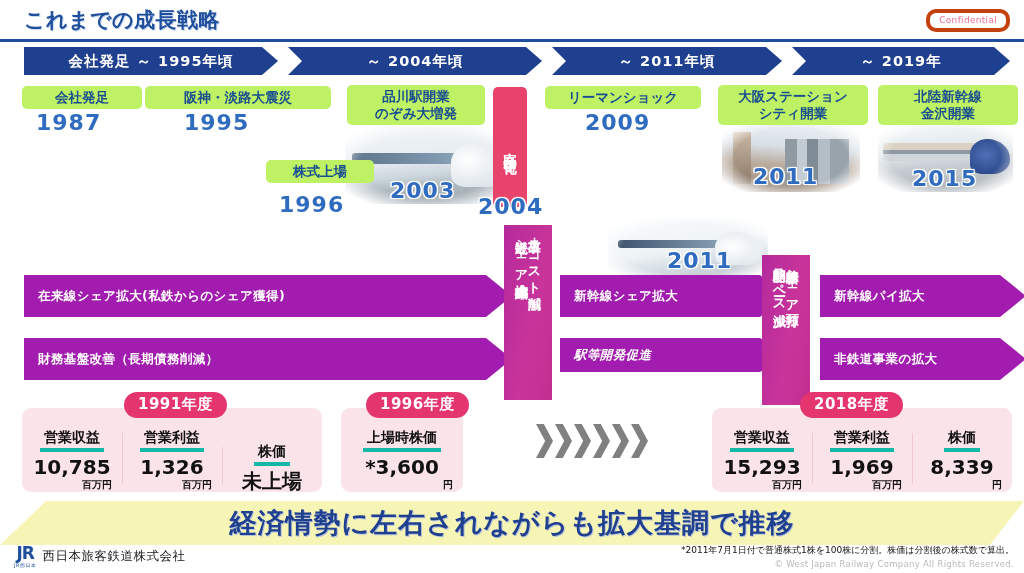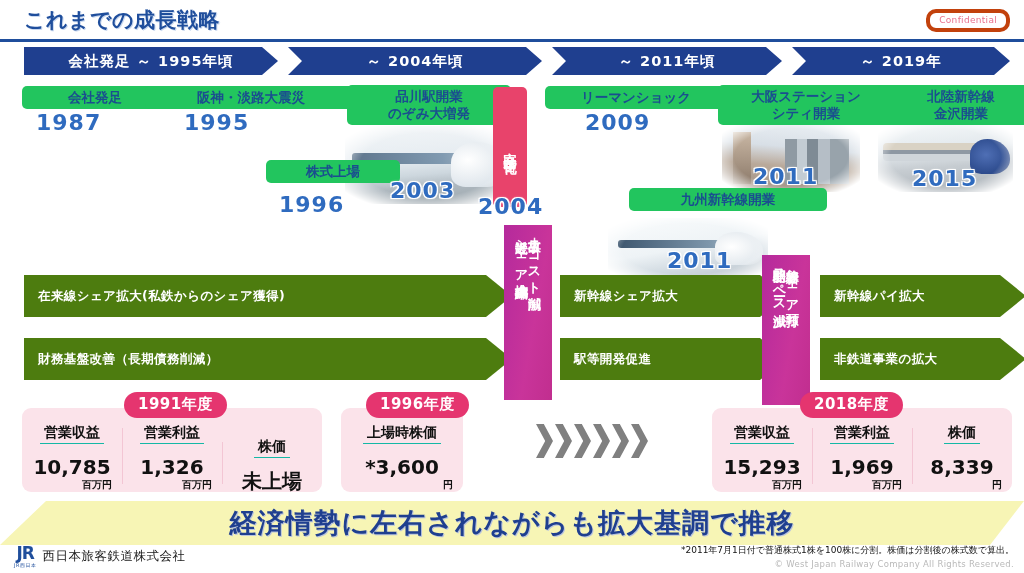--- a/index.html
+++ b/index.html
@@ -37,23 +37,23 @@
   }
   .tl-seg.arrowed{
     clip-path:polygon(0 0, calc(100% - 16px) 0, 100% 50%, calc(100% - 16px) 100%, 0 100%);
   }
   .tl-seg.arrowed.notched{
     clip-path:polygon(0 0, calc(100% - 16px) 0, 100% 50%, calc(100% - 16px) 100%, 0 100%, 14px 50%);
   }
 
   
   .pill{
-    position:absolute;background:#22c55e;border-radius:5px;
+    position:absolute;background:#bef264;border-radius:5px;
     color:#1a4e8f;font-size:13.5px;font-weight:bold;
-    text-align:center;line-height:1.25;padding:3px 21px;
+    text-align:center;line-height:1.25;padding:3px 8px;
     white-space:nowrap;
   }
   .pill.red{background:#e8436b;color:#fff;}
   .pill.vert{
     writing-mode:vertical-rl;text-orientation:upright;
     padding:6px 3px;letter-spacing:2px;white-space:nowrap;
   }
   .yr{
     position:absolute;font-size:22px;font-weight:bold;color:#2f6bbf;
     text-shadow:
@@ -117,21 +117,21 @@
     border-radius:4px;
   }
   .ph-hokuriku::after{
     content:"";position:absolute;right:2%;top:24%;width:30%;height:50%;
     background:radial-gradient(ellipse at 40% 45%,#4f6fb5,#2c4a8c 70%,#1d3468);
     border-radius:46% 60% 44% 30%;
   }
 
   
   .sarr{
-    position:absolute;background:#4d7c0f;color:#fff;
+    position:absolute;background:#a21caf;color:#fff;
     font-size:12.5px;font-weight:bold;
     display:flex;align-items:center;
     padding-left:14px;letter-spacing:.4px;white-space:nowrap;
     clip-path:polygon(0 0, calc(100% - 26px) 0, 100% 50%, calc(100% - 26px) 100%, 0 100%);
   }
 
   
   .mg{
     position:absolute;background:#c32d9b;
     background:linear-gradient(100deg,#b52a9c,#c9349a 60%,#c12e8f);
@@ -152,22 +152,22 @@
     position:absolute;background:#e5356f;color:#fff;
     border-radius:13px;font-size:15px;font-weight:bold;
     padding:3px 14px 4px;white-space:nowrap;letter-spacing:.5px;
     z-index:3;
   }
   .kcols{display:flex;height:100%;align-items:flex-end;padding-bottom:6px;}
   .kcol{flex:1;text-align:center;position:relative;}
   .kcol + .kcol::before{
     content:"";position:absolute;left:0;top:6px;bottom:8px;width:1px;background:#f3c6d4;
   }
-  .khead{font-size:14px;font-weight:bold;color:#111;border-bottom:1px solid #14b8a6;
-    display:inline-block;padding:0 4px 1px;margin-bottom:13px;}
+  .khead{font-size:14px;font-weight:bold;color:#111;border-bottom:4px solid #14b8a6;
+    display:inline-block;padding:0 4px 1px;margin-bottom:5px;}
   .kval{font-size:20px;font-weight:bold;color:#111;line-height:1;}
   .kunit{font-size:10px;font-weight:bold;color:#111;text-align:right;padding-right:10px;margin-top:1px;}
 
   
   .chev-wrap{position:absolute;display:flex;gap:2px;}
   .chev{
     width:17px;height:34px;background:#808080;
     clip-path:polygon(0 0, 46% 0, 100% 50%, 46% 100%, 0 100%, 54% 50%);
   }
 
@@ -237,40 +237,39 @@
     <div>のぞみ大増発</div>
   </div>
   <div class="yr" style="left:390px;top:178px;">2003</div>
 
   <div class="pill red vert" style="left:493px;top:87px;width:28px;height:108px;display:flex;align-items:center;justify-content:center;">完全民営化</div>
   <div class="yr" style="left:478px;top:194px;">2004</div>
 
   <div class="pill" style="left:545px;top:86px;width:140px;">リーマンショック</div>
   <div class="yr" style="left:585px;top:110px;">2009</div>
 
-  <div class="pill" style="left:629px;top:188px;width:156px;">九州新幹線開業</div>
   <div class="yr" style="left:667px;top:248px;">2011</div>
 
   <div class="pill" style="left:718px;top:85px;width:134px;">
     <div>大阪ステーション</div>
     <div>シティ開業</div>
   </div>
   <div class="yr" style="left:753px;top:164px;">2011</div>
 
   <div class="pill" style="left:878px;top:85px;width:124px;">
     <div>北陸新幹線</div>
     <div>金沢開業</div>
   </div>
   <div class="yr" style="left:912px;top:166px;">2015</div>
 
   <div class="sarr" style="left:24px;top:275px;width:474px;height:42px;">在来線シェア拡大(私鉄からのシェア獲得)</div>
   <div class="sarr" style="left:24px;top:338px;width:474px;height:42px;">財務基盤改善（長期債務削減）</div>
 
   <div class="sarr" style="left:560px;top:275px;width:212px;height:42px;font-family:Liberation Mono, monospace;">新幹線シェア拡大</div>
-  <div class="sarr" style="left:560px;top:338px;width:212px;height:42px;">駅等開発促進</div>
+  <div class="sarr" style="left:560px;top:338px;width:212px;height:34px;font-style:italic;">駅等開発促進</div>
 
   <div class="sarr" style="left:820px;top:275px;width:192px;height:42px;">新幹線パイ拡大</div>
   <div class="sarr" style="left:820px;top:338px;width:192px;height:42px;">非鉄道事業の拡大</div>
 
   <div class="mg" style="left:504px;top:225px;width:44px;height:165px;">
     <span>事故＋コスト削減</span>
     <span>近畿シェア拡大余地縮小</span>
   </div>
 
   <div class="mg" style="left:762px;top:255px;width:44px;height:140px;">

